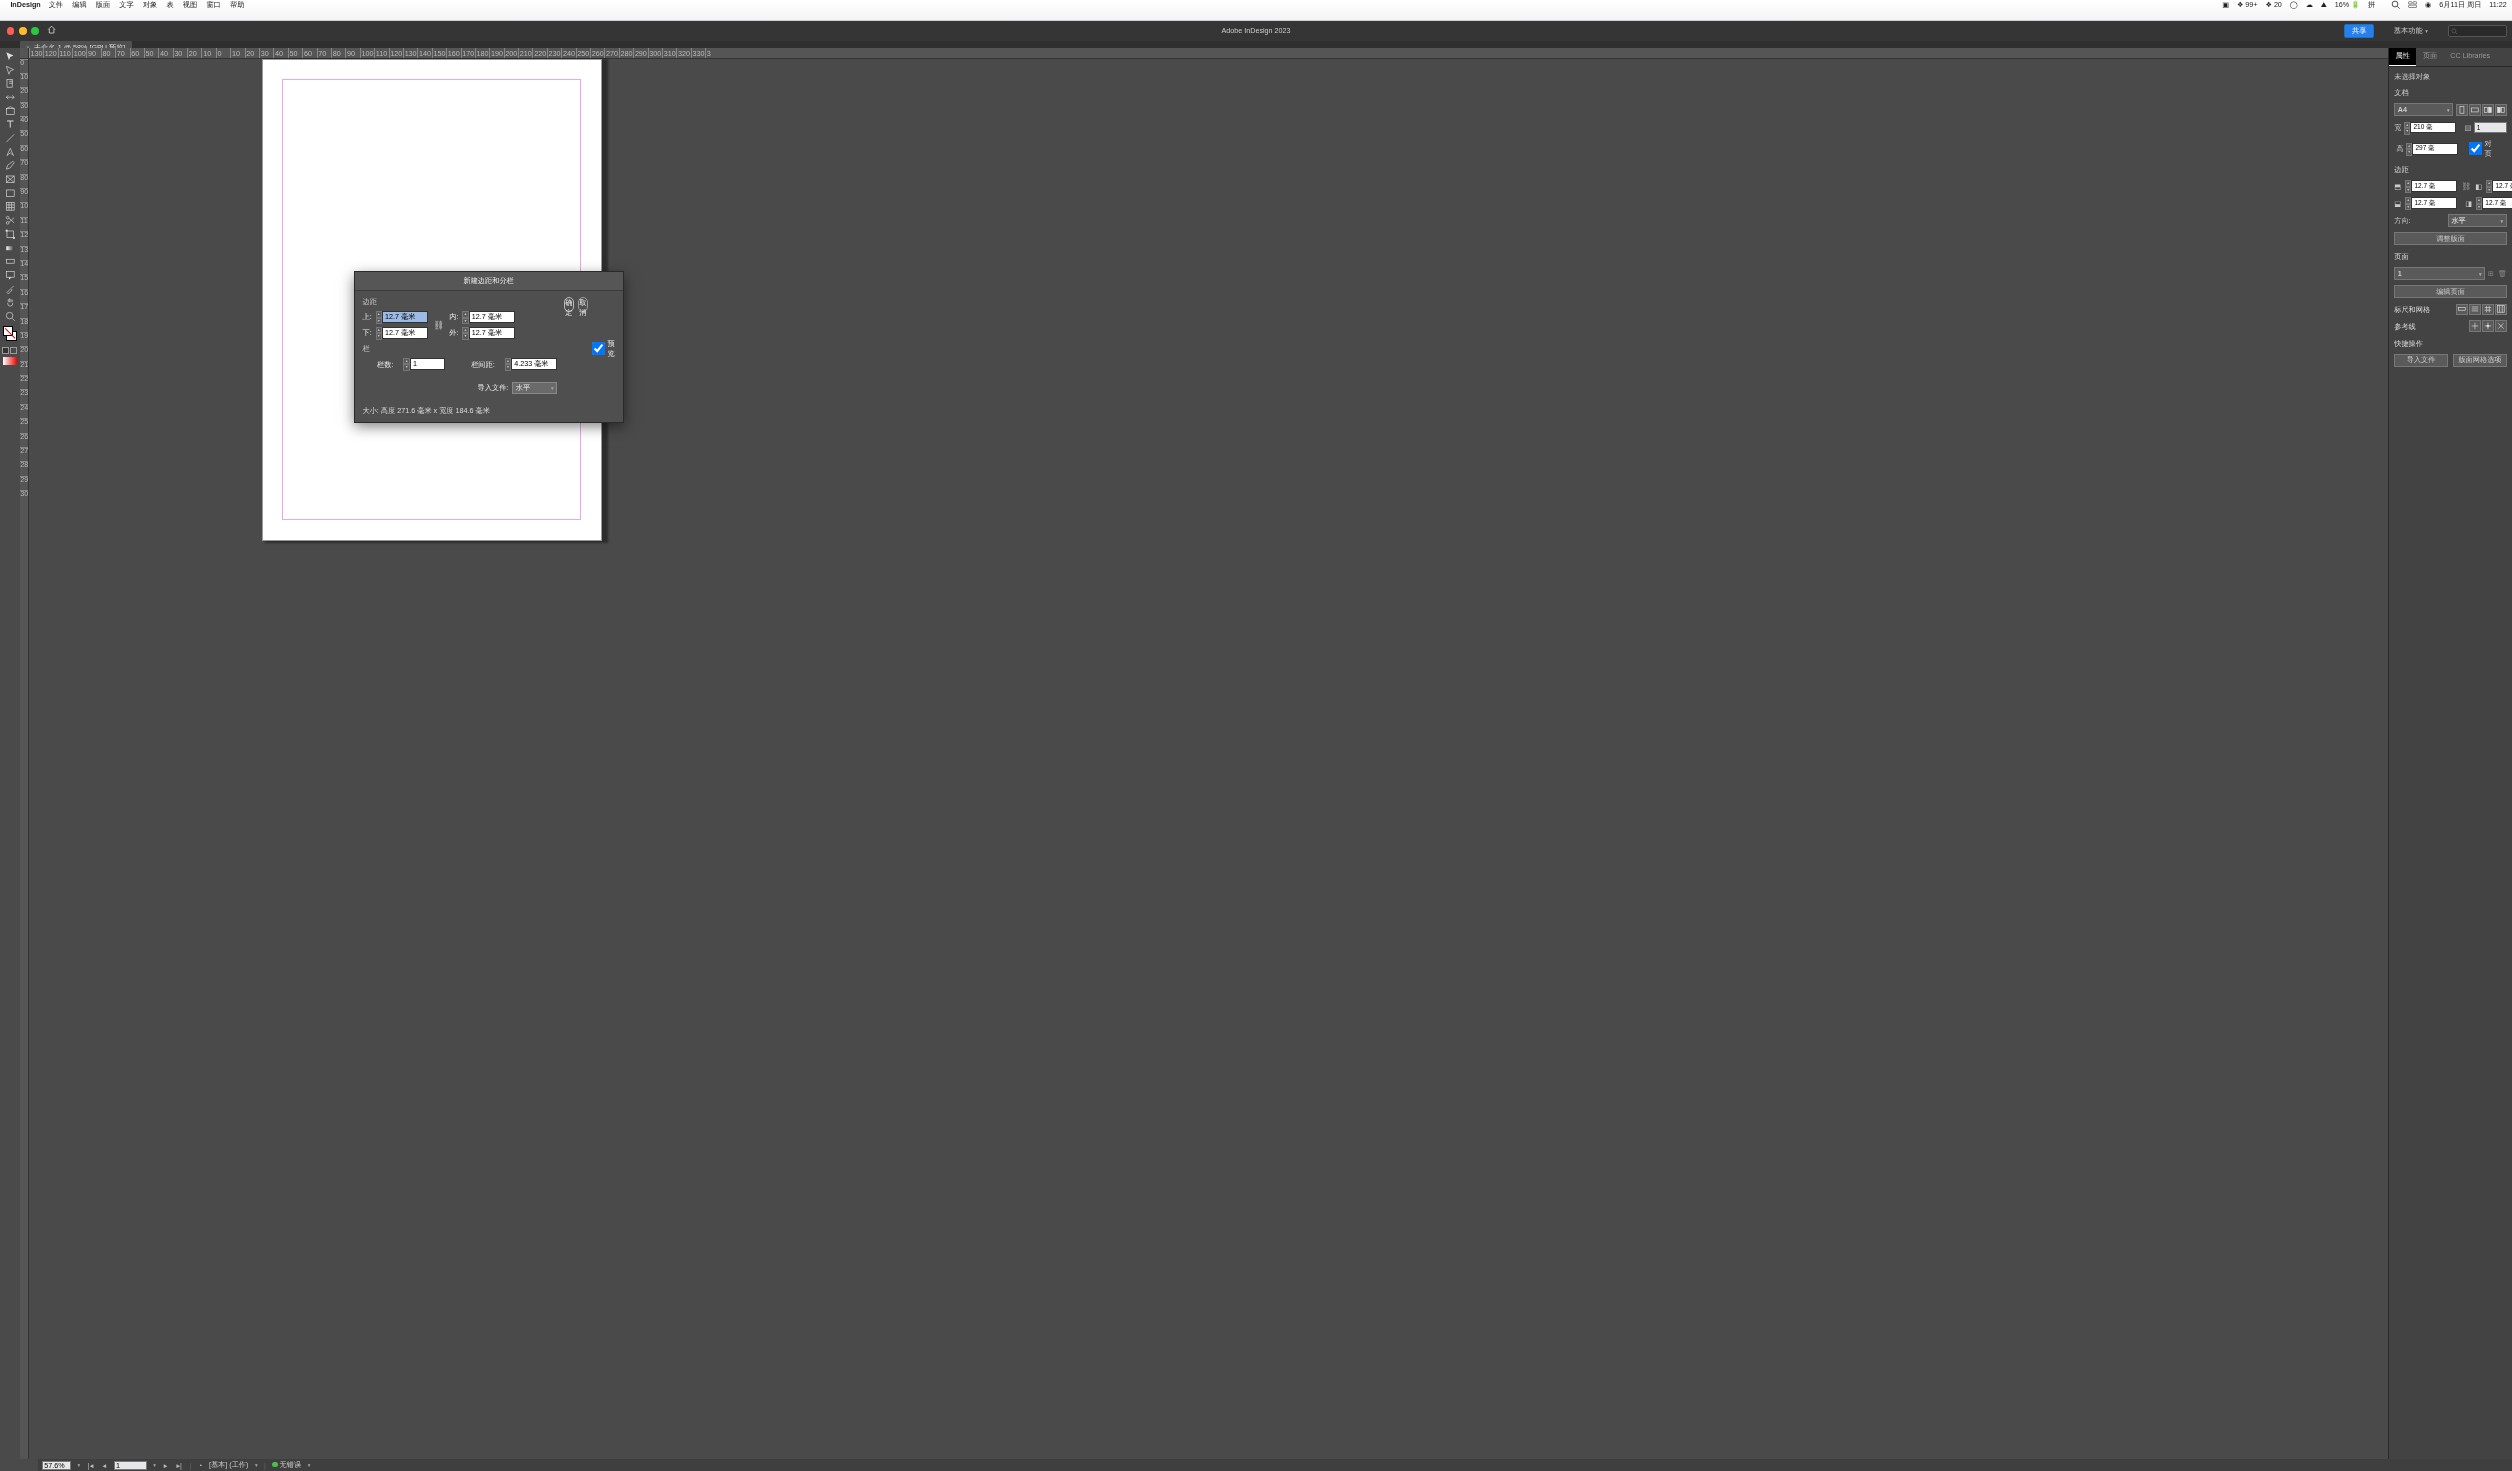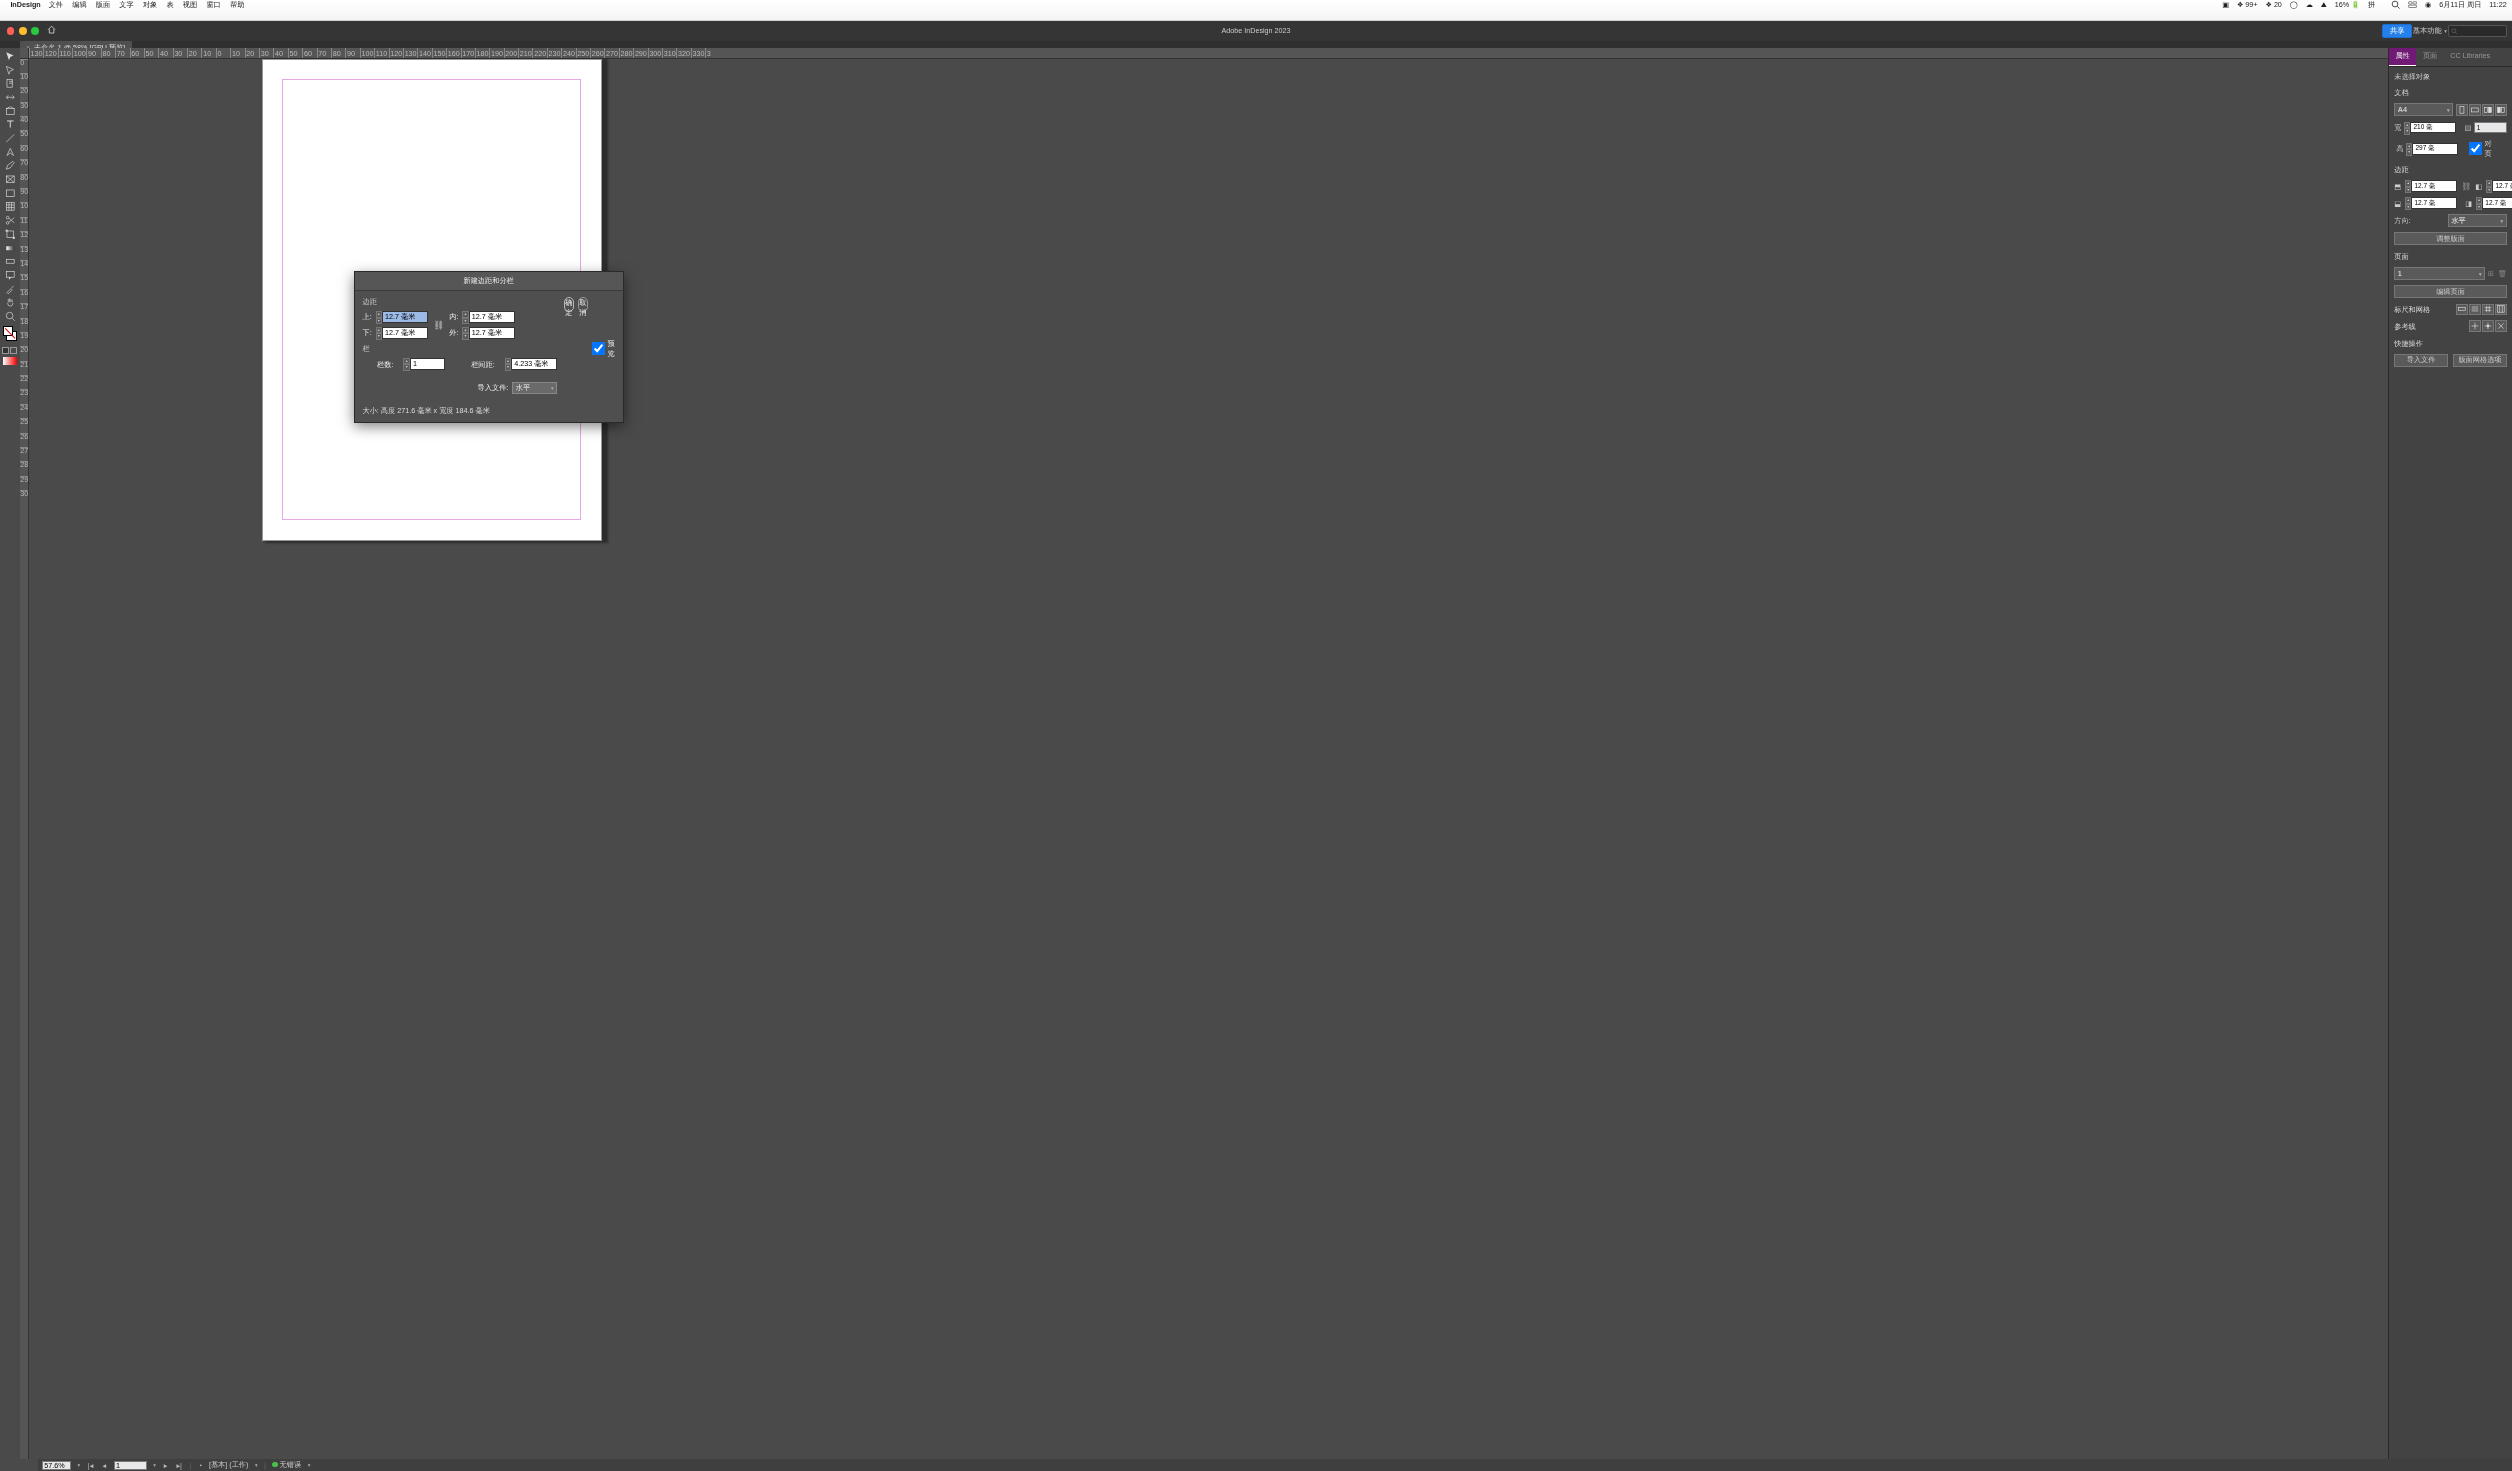--- a/index.html
+++ b/index.html
@@ -11,21 +11,21 @@
 .mac-menubar .menu-item { margin-right: 9.2px; }
 .mac-menubar .spacer { flex: 1; }
 .mac-menubar .status-item { margin-left: 7.9px; display: inline-flex; align-items: center; gap: 2px; }
 
 .titlebar { height: 19.6px; background: #353535; display: flex; align-items: center; color: #ccc; position: relative; }
 .traffic-lights { display: flex; gap: 4.6px; padding-left: 6.5px; }
 .traffic-lights span { width: 7.9px; height: 7.9px; border-radius: 50%; display: inline-block; }
 .tl-red { background: #ff5f57; } .tl-yellow { background: #febc2e; } .tl-green { background: #28c840; }
 .home-icon { margin-left: 7.9px; color: #ddd; font-size: 9.2px; }
 .title-center { position: absolute; left: 50%; transform: translateX(-50%); }
-.titlebar-right { margin-left: auto; display: flex; align-items: center; gap: 1px; padding-right: 5.2px;}
+.titlebar-right { margin-left: auto; display: flex; align-items: center; gap: 20px; padding-right: 5.2px;}
 .share-btn { background: #2680eb; color: #fff; border: 0.7px solid #1a6fd0; padding: 1.3px 6.5px; border-radius: 2px; }
 .workspace-dd { color: #ccc; display: flex; align-items: center; gap: 2.6px; }
 .search-bar { width: 59px; height: 11.8px; background: #2a2a2a; border: 0.7px solid #555; border-radius: 2px; display: flex; align-items: center; padding: 0 2.6px; color: #888;}
 .search-bar svg { width:6.5px; height:6.5px; }
 
 .doc-tabs { height: 14.4px; background: #2f2f2f; display: flex; align-items: flex-end; padding-left: 19.6px; }
 .doc-tab { background: #505050; color: #ddd; padding: 2px 6.5px; border-radius: 1.3px 1.3px 0 0; display: flex; align-items: center; gap: 3.9px;}
 .doc-tab .close-x { font-size: 6.5px; color: #aaa; }
 
 .main-wrap { position: absolute; top: 48px; bottom: 11.8px; left: 0; right: 0; display: flex; }
@@ -47,21 +47,21 @@
 .vruler .vtick { height:14.4px; border-top:0.7px solid #888; padding-left:0.7px; line-height:6.5px;}
 .ruler-corner { position:absolute; top:0; left:0; width:9.2px; height:10.5px; background:#555; border-right:0.7px solid #333; border-bottom:0.7px solid #333;}
 .pasteboard { position: absolute; top: 10.5px; left: 9.2px; right: 0; bottom: 0; background: #4a4a4a; }
 .page-shadow { position: absolute; left: 236px; top: 0; width: 343px; height: 484px; background:#000; opacity:0.4; filter:blur(1.3px);}
 .page { position: absolute; left: 233px; top: 0; width: 340px; height: 482px; background: #fff; border:0.7px solid #999;}
 .page .margin-box { position:absolute; left:19.6px; top:19.6px; right:19.6px; bottom:19.6px; border:0.7px solid #e8a8e8; }
 
 .right-panel { width: 124px; background: #434343; border-left: 0.7px solid #2a2a2a; color: #ccc; display: flex; flex-direction: column; }
 .panel-tabs { display:flex; border-bottom:0.7px solid #2a2a2a; }
 .panel-tab { padding: 3.3px 6.5px; color: #999; }
-.panel-tab.active { color: #eee; background:#701a75; border-bottom:1.3px solid #fff;}
+.panel-tab.active { color: #eee; background:#000000; border-bottom:1.3px solid #fff;}
 .panel-body { padding: 5.2px; display:flex; flex-direction:column; gap:5.2px;}
 .panel-section-title { color:#ddd; margin-top:1.3px;}
 .panel-row { display:flex; align-items:center; gap:2.6px; }
 .panel-row label { width:9.2px; text-align:right; color:#ccc;}
 .num-input { background:#e8e8ea; color:#000; border:0.7px solid #777; width:33px; height:11.8px; padding:0 2px; font-size:6.5px;}
 .num-input.small { width:33px; }
 .dd { background:#5a5a5a; border:0.7px solid #777; height:13px; display:flex; align-items:center; justify-content:space-between; padding:0 2.6px;font-weight:bold;}
 .chev { font-size:5.2px; color:#aaa; }
 .icon-btn-group { display:flex; gap:1.3px; margin-left:auto;}
 .icon-btn-group .ib { width:11.8px; height:11.8px; background:#5a5a5a; border:0.7px solid #777; display:flex; align-items:center; justify-content:center;}

